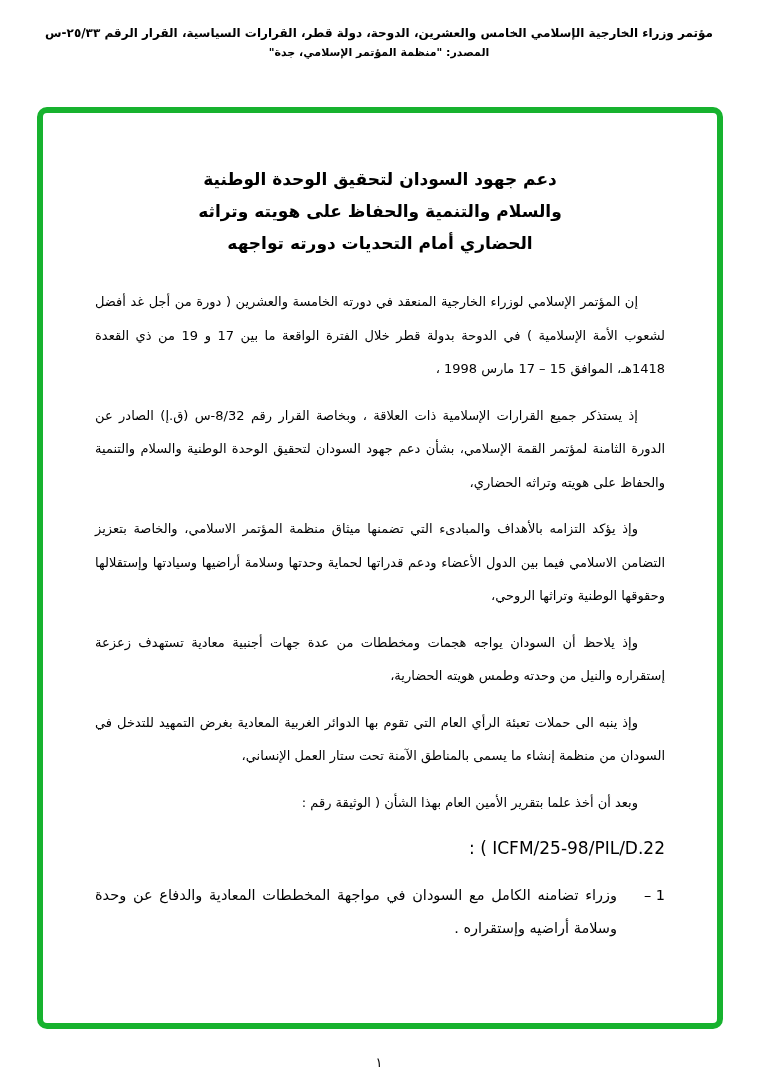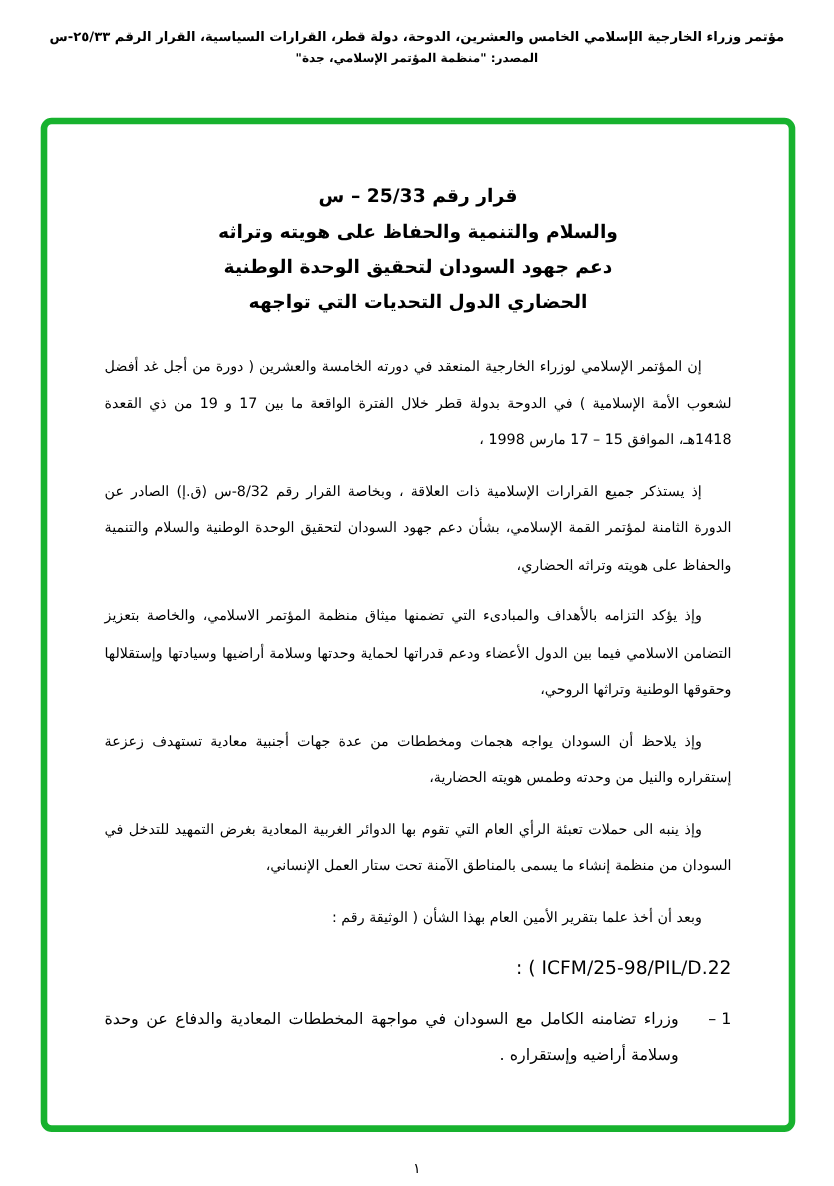--- a/index.html
+++ b/index.html
@@ -88,24 +88,23 @@
 
 <div class="doc-header">
   <div class="line1">مؤتمر وزراء الخارجية الإسلامي الخامس والعشرين، الدوحة، دولة قطر، القرارات السياسية، القرار الرقم ٢٥/٣٣-س</div>
   <div class="line2">المصدر:  "منظمة المؤتمر الإسلامي، جدة"</div>
 </div>
 
 <div class="green-frame">
   <div class="content">
 
     <div class="title-block">
-      <div>قرار رقم 25/33 – س</div>
+      <div>دعم جهود السودان لتحقيق الوحدة الوطنية</div>
       <div>والسلام والتنمية والحفاظ على هويته وتراثه</div>
-      <div>دعم جهود السودان لتحقيق الوحدة الوطنية</div>
-      <div>الحضاري الدول التحديات التي تواجهه</div>
+      <div>الحضاري أمام التحديات دورته تواجهه</div>
     </div>
 
     <p class="para"><span class="lead"></span> <span>إن المؤتمر الإسلامي لوزراء الخارجية المنعقد في دورته الخامسة والعشرين ( دورة من أجل غد أفضل لشعوب الأمة الإسلامية ) في الدوحة بدولة قطر خلال الفترة الواقعة ما بين 17 و 19 من ذي القعدة 1418هـ، الموافق 15 – 17 مارس 1998 ،</span></p>
 
     <p class="para"><span class="lead">إذ يستذكر</span> <span>جميع القرارات الإسلامية ذات العلاقة ، وبخاصة القرار رقم 8/32-س (ق.إ) الصادر عن الدورة الثامنة لمؤتمر القمة الإسلامي، بشأن دعم جهود السودان لتحقيق الوحدة الوطنية والسلام والتنمية والحفاظ على هويته وتراثه الحضاري،</span></p>
 
     <p class="para"><span class="lead">وإذ يؤكد</span> <span>التزامه بالأهداف والمبادىء التي تضمنها ميثاق منظمة المؤتمر الاسلامي، والخاصة بتعزيز التضامن الاسلامي فيما بين الدول الأعضاء ودعم قدراتها لحماية وحدتها وسلامة أراضيها وسيادتها وإستقلالها وحقوقها الوطنية وتراثها الروحي،</span></p>
 
     <p class="para"><span class="lead">وإذ يلاحظ</span> <span>أن السودان يواجه هجمات ومخططات من عدة جهات أجنبية معادية تستهدف زعزعة إستقراره والنيل من وحدته وطمس هويته الحضارية،</span></p>
 

